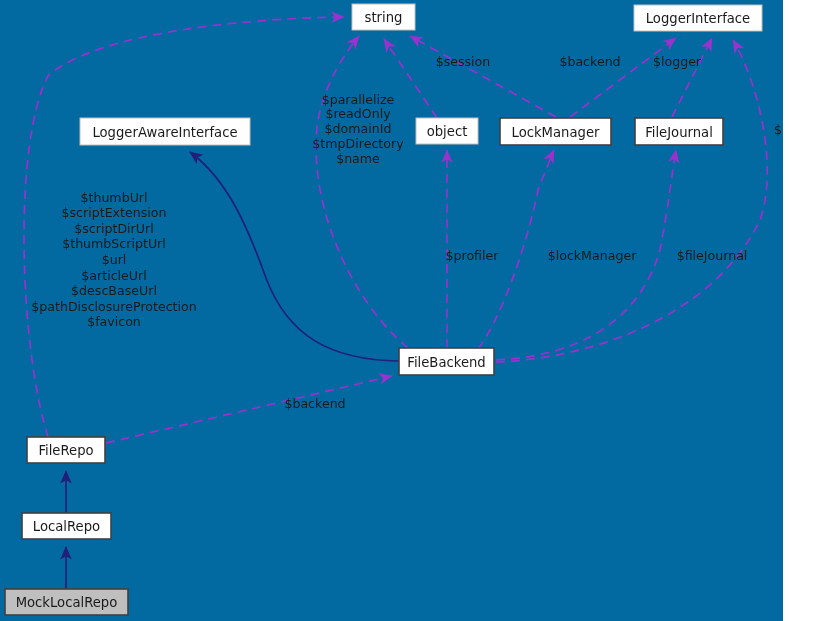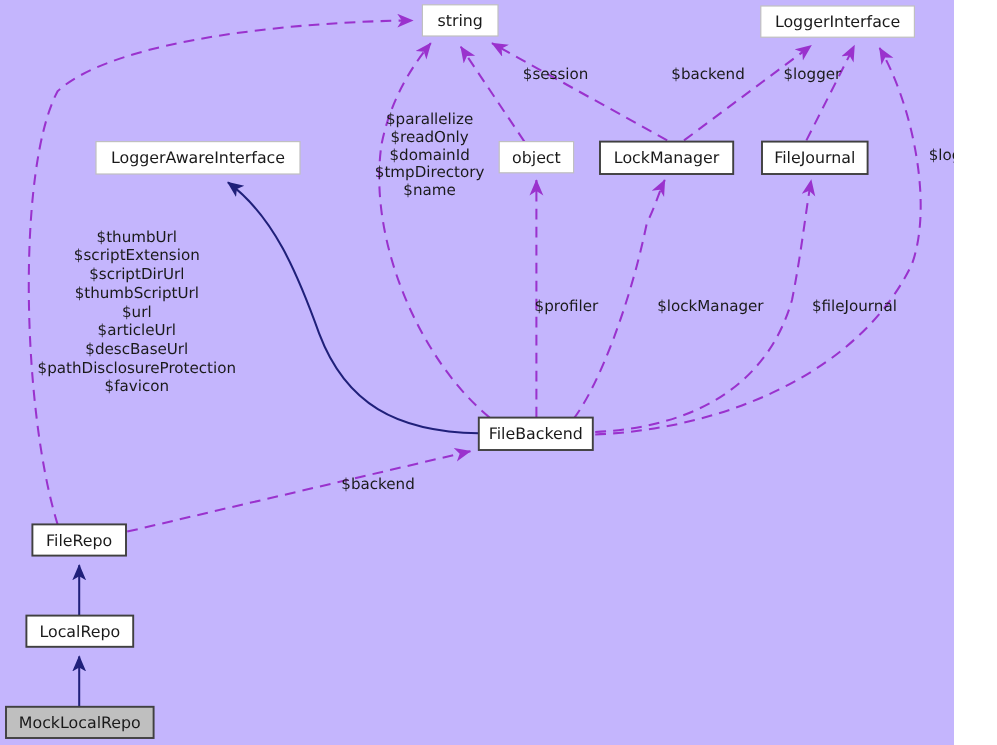--- a/index.html
+++ b/index.html
@@ -4,24 +4,23 @@
 <style>
   html, body {
     margin: 0;
     padding: 0;
     background: #ffffff;
   }
   #diagram-root {
     position: relative;
     width: 783px;
     height: 621px;
-    background: #c4b5fd;
+    background: #0369a1;
     font-family: "DejaVu Sans", sans-serif;
     overflow: hidden;
-    padding-left: 12px;
   }
   svg#uml-canvas {
     position: absolute;
     top: 0;
     left: 0;
     width: 831px;
     height: 621px;
   }
   .node-box {
     fill: #ffffff;

